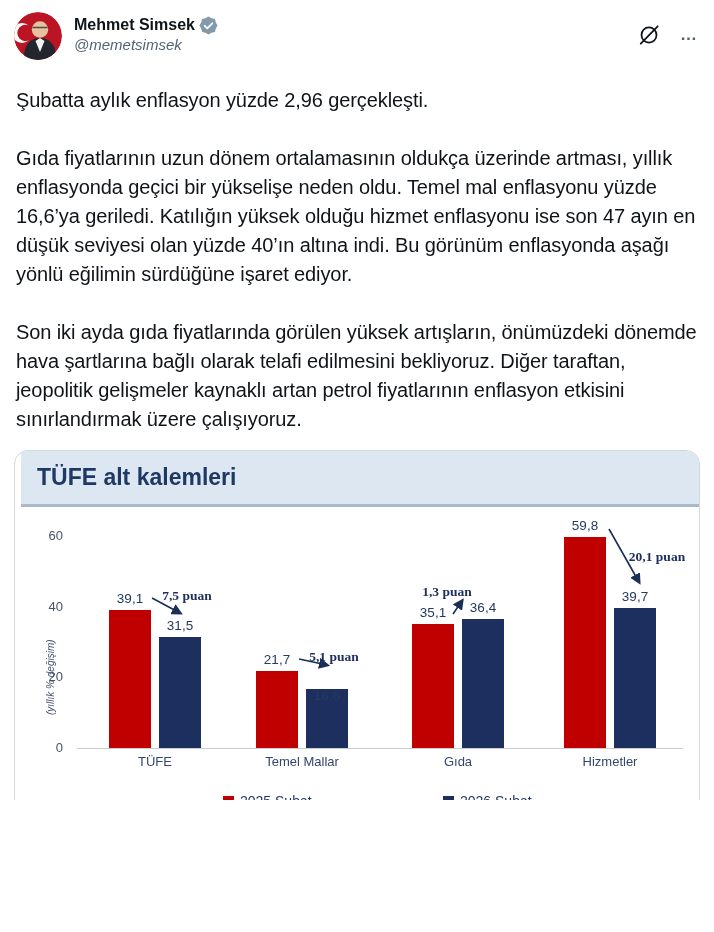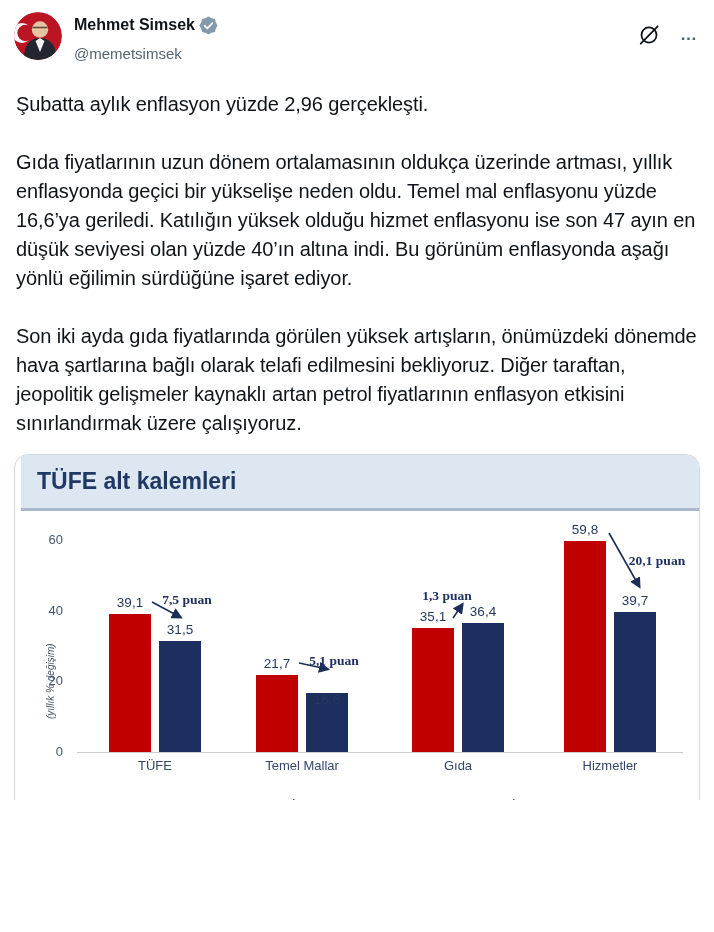--- a/index.html
+++ b/index.html
@@ -10,21 +10,21 @@
   }
   .page { position: relative; width: 714px; height: 800px; background: #fff; overflow: hidden; }
 
   
   .tw-header { display: flex; align-items: flex-start; padding: 12px 14px 0 14px; }
   .avatar { width: 48px; height: 48px; border-radius: 50%; overflow: hidden; flex: 0 0 48px; cursor: pointer; }
   .id-block { margin-left: 12px; padding-top: 3px; flex: 1 1 auto; }
   .name-row { display: flex; align-items: center; gap: 4px; }
   .display-name { font-size: 16px; font-weight: bold; color: #0f1419; line-height: 20px; }
   .badge { width: 19px; height: 19px; display: inline-block; }
-  .handle { font-size: 15px; color: #536471; line-height: 20px; margin-top: 9px; }
+  .handle { font-size: 15px; color: #536471; line-height: 20px; margin-top: 0; font-style: italic; }
   .header-actions { display: flex; align-items: center; gap: 16px; padding-top: 10px; }
   .icon-btn { background: none; border: none; cursor: pointer; padding: 2px; display: flex; align-items: center; }
   .dots { color: #536471; font-size: 17px; letter-spacing: 1px; font-weight: bold; line-height: 10px; }
 
   
   .tw-body { padding: 26px 16px 0 16px; }
   .tw-body p {
     font-size: 20px; line-height: 29px; color: #0f1419;
     margin: 0 0 29px 0; letter-spacing: -0.1px;
   }

